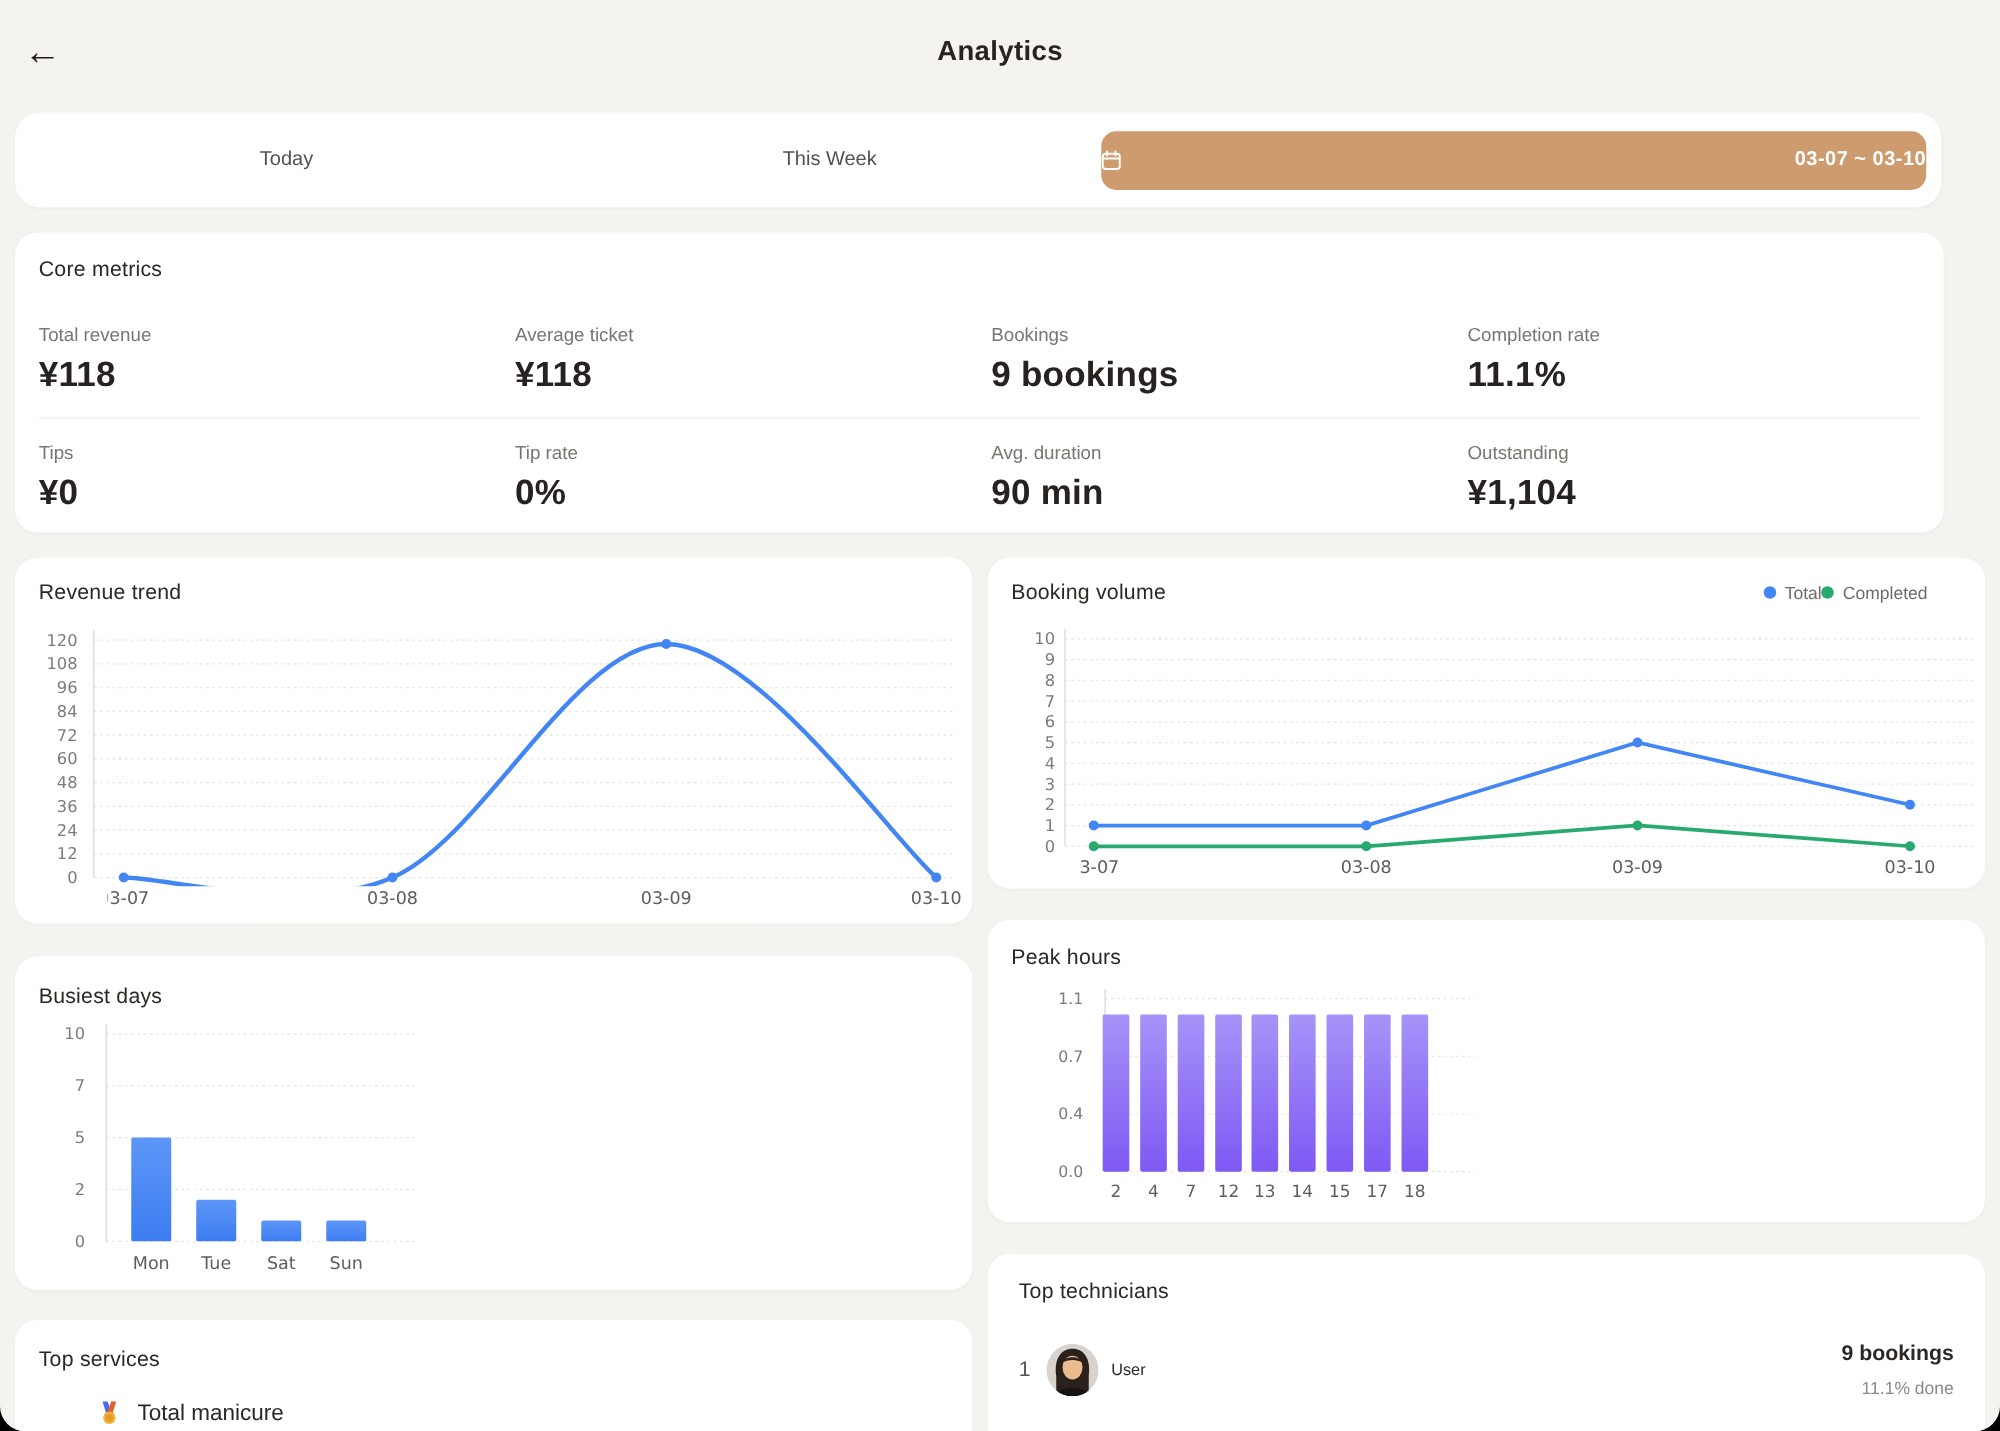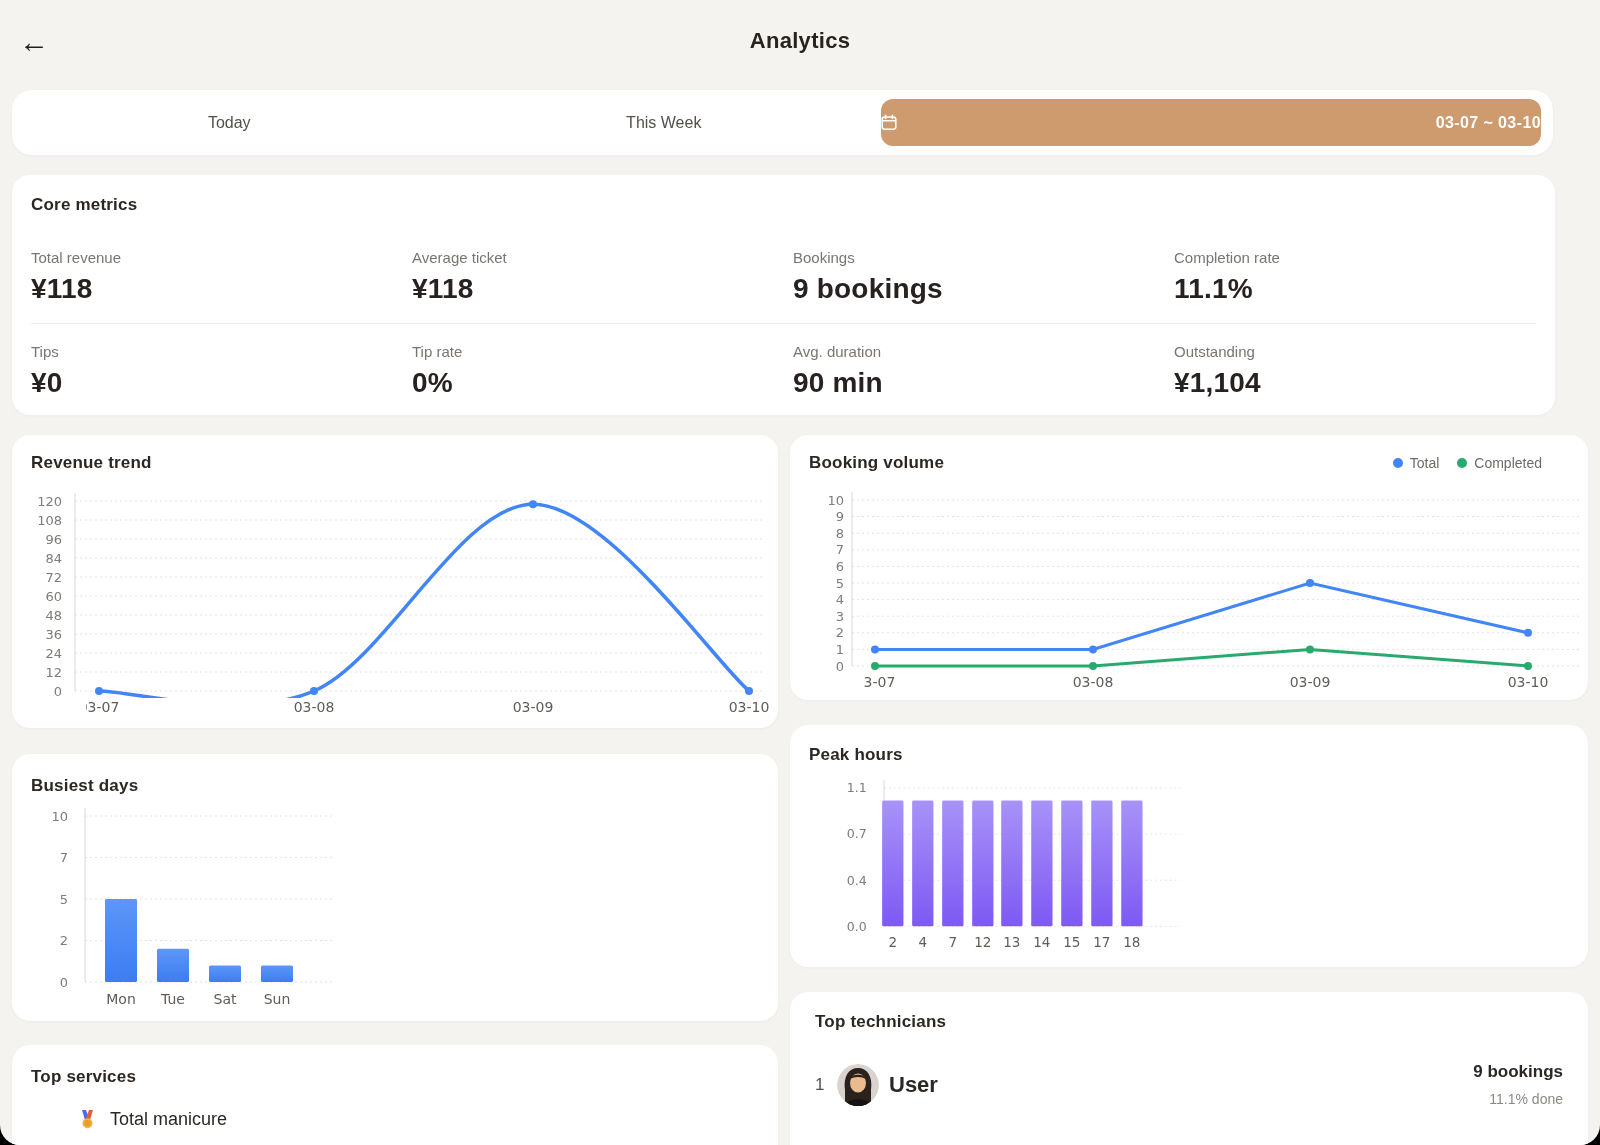--- a/index.html
+++ b/index.html
@@ -3,57 +3,57 @@
 <meta charset="utf-8">
 <style>
   html,body{margin:0;padding:0;background:#000;}
   body{width:1600px;height:1145px;overflow:hidden;font-family:"Liberation Sans",sans-serif;}
   .page{width:1600px;height:1145px;background:#f5f3f0;border-radius:0 0 20px 20px;overflow:hidden;position:relative;}
   
   .appbar{position:relative;height:88px;}
   .back-btn{position:absolute;left:12px;top:20px;width:44px;height:44px;border:none;background:transparent;font-size:30px;color:#241d19;cursor:pointer;line-height:44px;text-align:center;padding:0;}
   .page-title{text-align:center;padding-top:28px;font-size:22px;font-weight:700;color:#292320;letter-spacing:.3px;}
   
-  .tabbar{margin:2px 0 0 12px;width:1541px;height:65px;background:#fff;border-radius:20px;display:flex;align-items:center;box-sizing:border-box;box-shadow:0 1px 3px rgba(40,30,20,.04);}
+  .tabbar{margin:2px 0 0 12px;width:1541px;height:76px;background:#fff;border-radius:20px;display:flex;align-items:center;box-sizing:border-box;box-shadow:0 1px 3px rgba(40,30,20,.04);}
   .tab{flex:1;text-align:center;font-size:16px;color:#55504b;font-weight:500;cursor:pointer;}
   .range-btn{width:660px;height:47px;margin-right:12px;background:#cd9b6d;border-radius:12px;color:#fff;display:flex;align-items:center;justify-content:space-between;gap:9px;font-weight:600;font-size:16px;cursor:pointer;letter-spacing:.4px;}
   
   .card{background:#fff;border-radius:18px;position:relative;box-shadow:0 1px 3px rgba(40,30,20,.04);box-sizing:border-box;}
-  .card-title{font-size:17px;font-weight:700;color:#2c2722;letter-spacing:.2px;}
+  .card-title{font-size:17px;font-weight:400;color:#2c2722;letter-spacing:.2px;}
   .abs-title{position:absolute;left:19px;top:18px;z-index:2;}
   
   .core{margin:20px 0 0 12px;width:1543px;height:240px;padding:20px 0 0 19px;}
   .metrics-grid{display:grid;grid-template-columns:repeat(4,1fr);margin-top:34px;}
   .metric-label{font-size:15px;color:#7a7570;margin-bottom:7px;}
   .metric-value{font-size:28px;font-weight:700;color:#272220;letter-spacing:.2px;}
   .divider{height:1px;background:#efecea;margin:18px 19px 19px 0;}
   
   .cols{display:flex;gap:12px;margin:20px 0 0 12px;align-items:flex-start;}
   .col-l{width:766px;}
   .col-r{width:798px;}
   .chart-svg{position:absolute;left:0;top:0;width:100%;height:100%;font-family:"DejaVu Sans",sans-serif;}
   .ctick{font-size:13px;fill:#7e7b78;}
   .cxlabel{font-size:14px;fill:#605c58;}
   .card-revenue{height:293px;}
   .card-booking{height:265px;text-align:center;}
   .card-busiest{height:267px;margin-top:26px;}
   .card-peak{height:242px;margin-top:25px;}
   .card-services{height:172px;margin-top:24px;padding:22px 0 0 19px;}
   .card-tech{height:192px;margin-top:25px;padding:20px 25px 0 25px;}
-  .legend{position:absolute;top:20px;right:46px;display:flex;gap:18px;align-items:center;z-index:2;}
+  .legend{position:absolute;top:20px;right:46px;display:flex;align-items:center;z-index:2;}
   .legend-item{display:flex;align-items:center;gap:7px;font-size:14px;color:#6e6b67;}
   .legend-dot{width:10px;height:10px;border-radius:50%;}
   
   .service-item{display:flex;align-items:center;gap:14px;margin-top:22px;cursor:pointer;}
   .service-name{font-size:18px;color:#2b2724;font-weight:500;}
   
   .tech-row{display:flex;align-items:center;margin-top:30px;cursor:pointer;}
   .tech-rank{font-size:17px;color:#57524d;width:22px;}
   .tech-avatar{width:42px;height:42px;border-radius:50%;overflow:hidden;margin-right:10px;flex:none;}
-  .tech-name{font-size:22px;color:#2b2724;font-weight:700;}
+  .tech-name{font-size:13px;color:#2b2724;font-weight:400;}
   .tech-right{margin-left:auto;text-align:right;}
   .tech-bookings{font-size:17px;font-weight:600;color:#2b2724;}
   .tech-done{font-size:14px;color:#8d8883;margin-top:9px;}
 </style>
 </head>
 <body>
 
 <div class="page">
 
   <div class="appbar">

